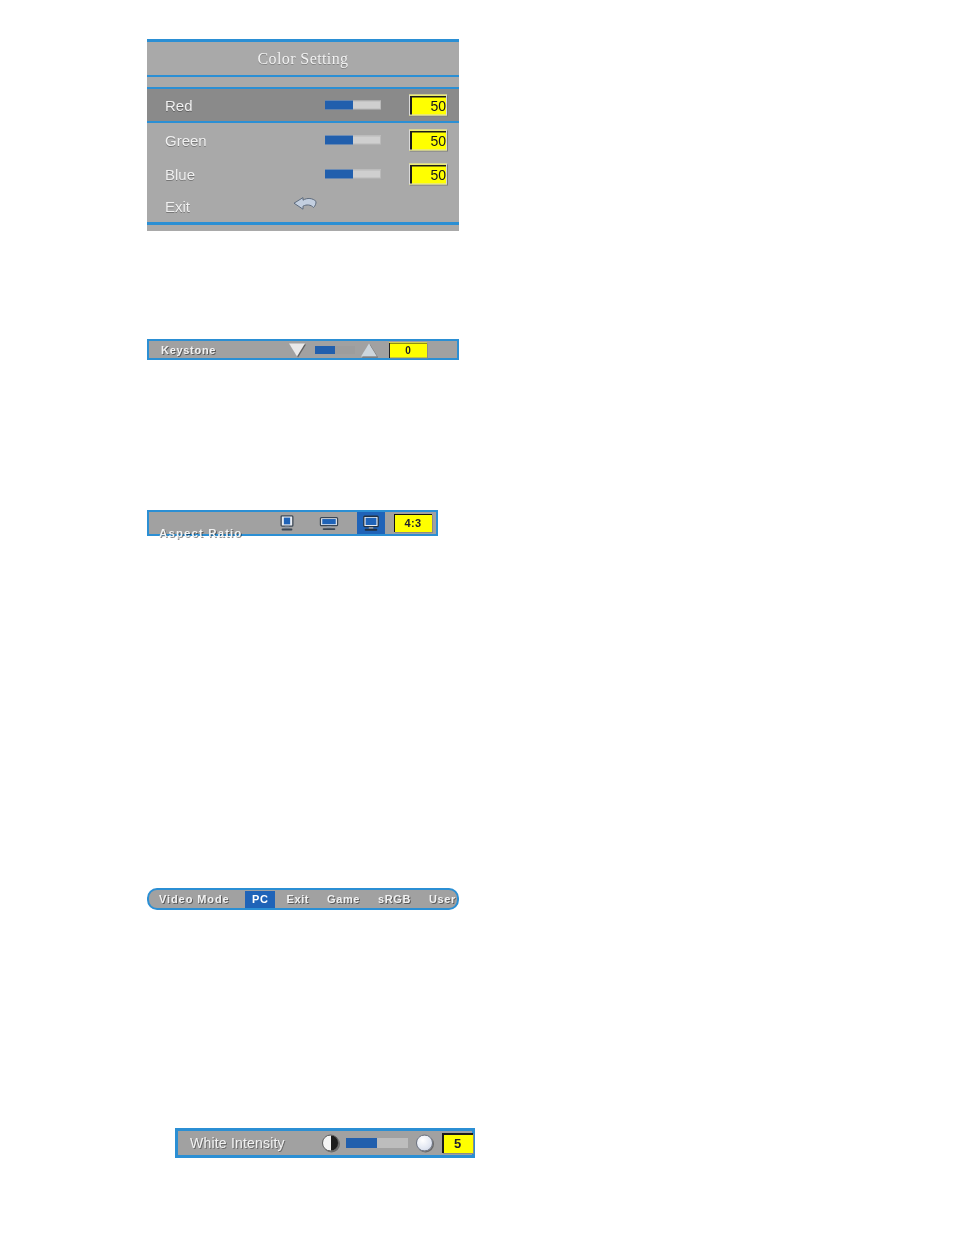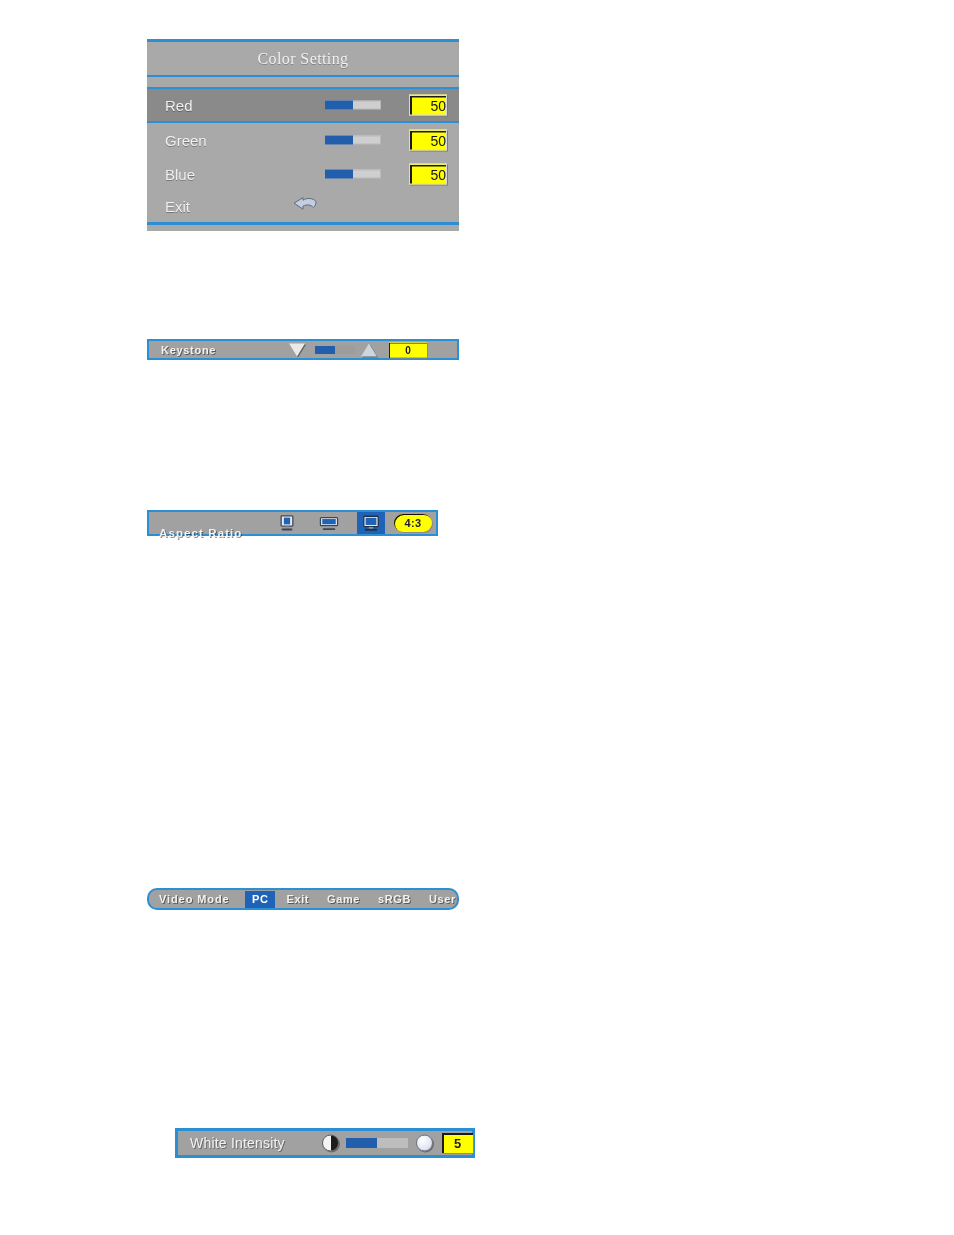--- a/index.html
+++ b/index.html
@@ -243,21 +243,20 @@
     left: 245px;
     top: 50%;
     transform: translateY(-50%);
     width: 38px;
     height: 18px;
     background: #ffff00;
     box-shadow: inset 1px 1px 0 0 #111, 1px 1px 0 0 #8a8a8a;
     display: flex;
     align-items: center;
     justify-content: center;
-    border-radius: 9px;
   }
   #aspect-bar .valuebox span {
     color: #1b1b30;
     font-size: 11px;
     font-weight: bold;
     letter-spacing: .3px;
   }
 
   
   #videomode-bar {

